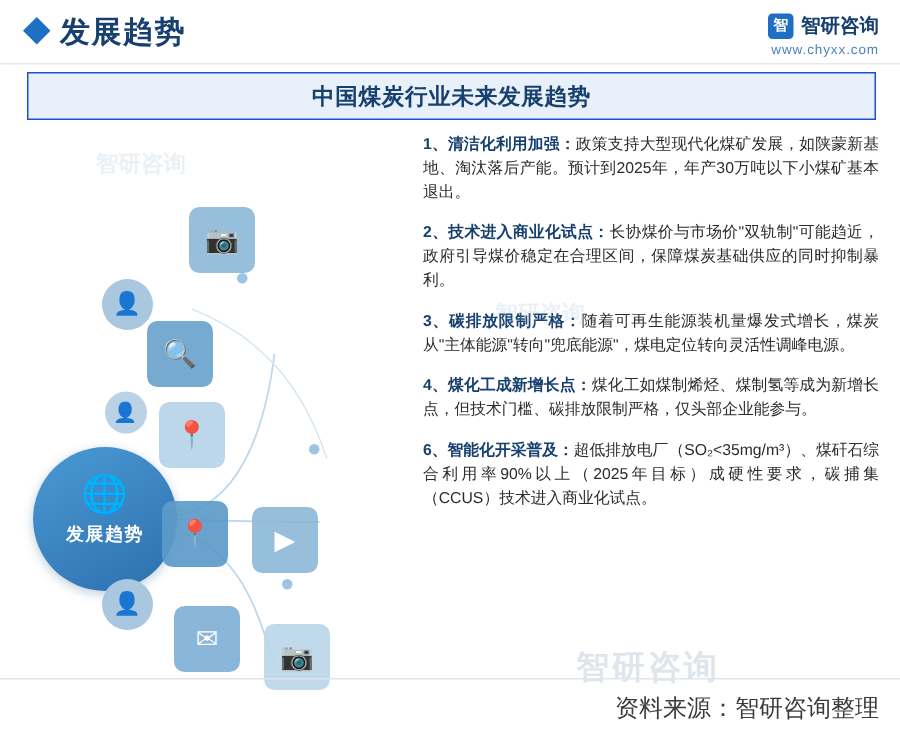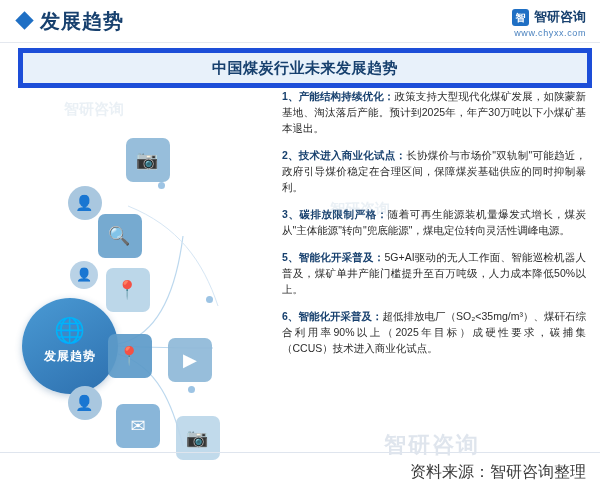--- a/index.html
+++ b/index.html
@@ -78,21 +78,21 @@
     letter-spacing: .6px;
     margin-top: 2px;
   }
 
   
   .title-band {
     position: absolute;
     left: 18px; top: 48px;
     width: 564px; height: 30px;
     background: #e8f1fa;
-    border: 5px solid #1d4ed8;
+    border: 1px solid #1d4ed8;
   }
   .title-band-text {
     position: absolute;
     width: 100%;
     top: 6px;
     text-align: center;
     font-size: 15px;
     font-weight: bold;
     color: #17406e;
     letter-spacing: .5px;
@@ -261,30 +261,30 @@
   <div class="square" style="left:108px; top:318px; background:#7fb0d6;">✉</div>
   <div class="square" style="left:168px; top:330px; background:#bcd7ea;">📷</div>
 
   <div class="dot" style="left:150px; top:96px;"></div>
   <div class="dot" style="left:198px; top:210px;"></div>
   <div class="dot" style="left:180px; top:300px;"></div>
 </div>
 
 <div class="content">
   <div class="para">
-    <b><span>1、</span><span>产能结构持续优化：</span></b><span>政策支持大型现代化煤矿发展，如陕蒙新基地、淘汰落后产能。预计到2025年，年产30万吨以下小煤矿基本退出。</span>
+    <b><span>1、</span><span>清洁化利用加强：</span></b><span>政策支持大型现代化煤矿发展，如陕蒙新基地、淘汰落后产能。预计到2025年，年产30万吨以下小煤矿基本退出。</span>
   </div>
   <div class="para">
     <b><span>2、</span><span>技术进入商业化试点：</span></b><span>长协煤价与市场价"双轨制"可能趋近，政府引导煤价稳定在合理区间，保障煤炭基础供应的同时抑制暴利。</span>
   </div>
   <div class="para">
     <b><span>3、</span><span>碳排放限制严格：</span></b><span>随着可再生能源装机量爆发式增长，煤炭从"主体能源"转向"兜底能源"，煤电定位转向灵活性调峰电源。</span>
   </div>
   <div class="para">
-    <b><span>5、</span><span>智能化开采普及：</span></b><span>5G+AI驱动的无人工作面、智能巡检机器人普及，煤矿单井产能门槛提升至百万吨级，人力成本降低50%以上。</span>
+    <b><span>4、</span><span>煤化工成新增长点：</span></b><span>煤化工如煤制烯烃、煤制氢等成为新增长点，但技术门槛、碳排放限制严格，仅头部企业能参与。</span>
   </div>
   <div class="para">
     <b><span>6、</span><span>智能化开采普及：</span></b><span>超低排放电厂（SO₂&lt;35mg/m³）、煤矸石综合利用率90%以上（2025年目标）成硬性要求，碳捕集（CCUS）技术进入商业化试点。</span>
   </div>
 </div>
 
 <div class="wm" style="left:64px; top:100px;">智研咨询</div>
 <div class="wm" style="left:330px; top:200px;">智研咨询</div>
 <div class="wm-big">智研咨询</div>
 

